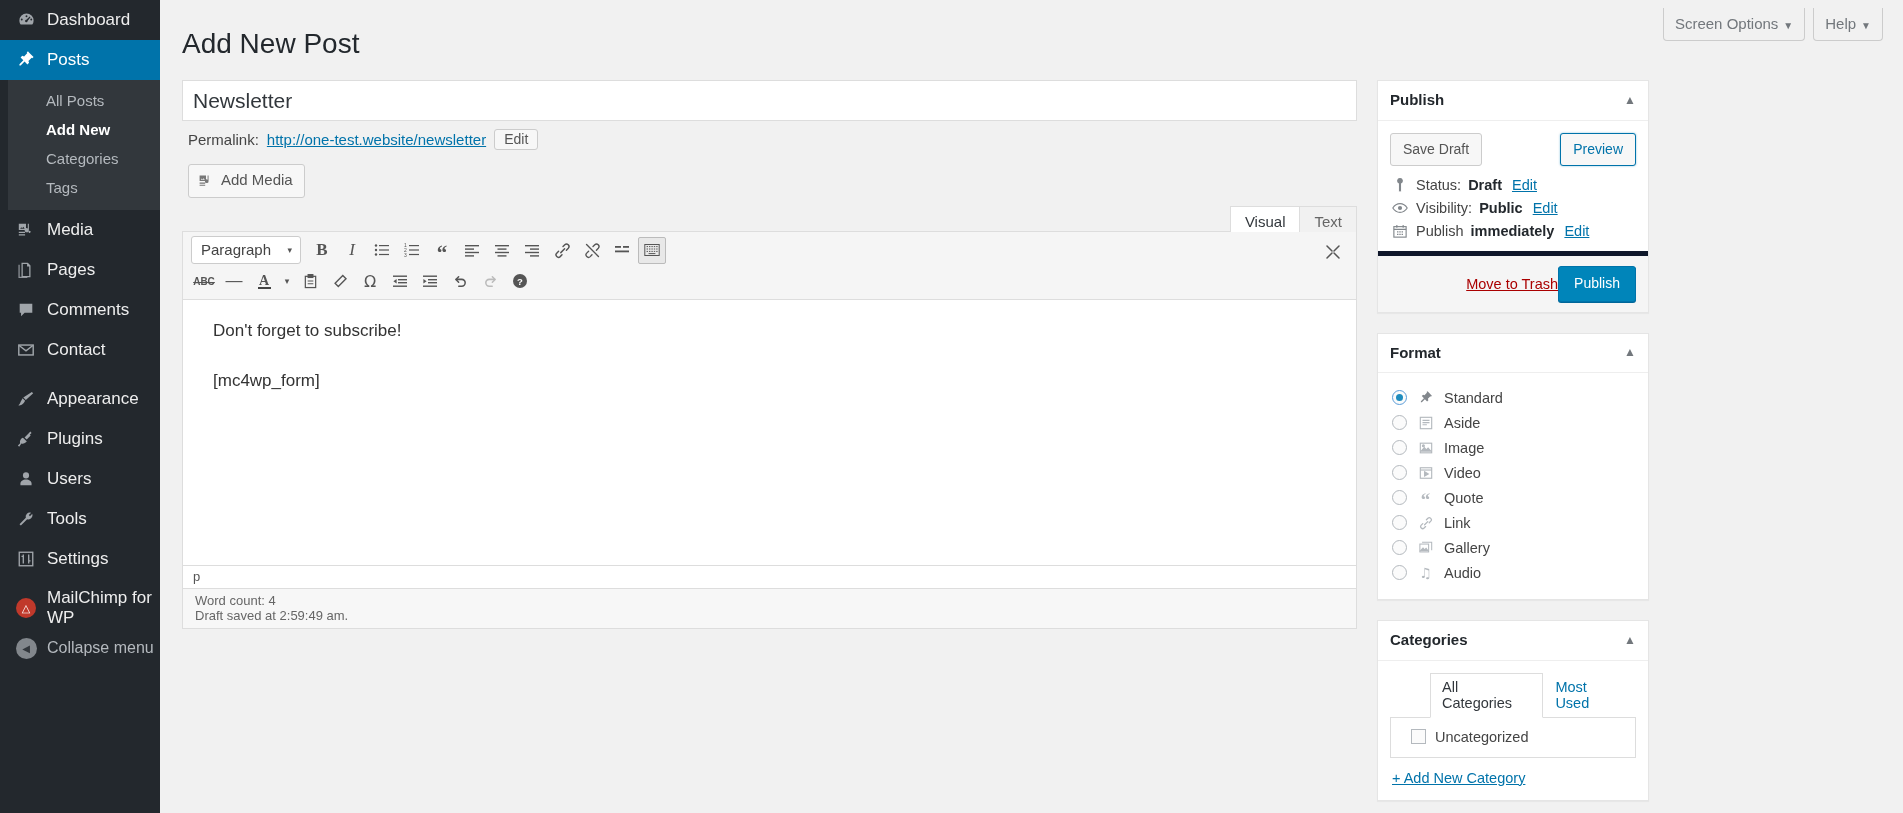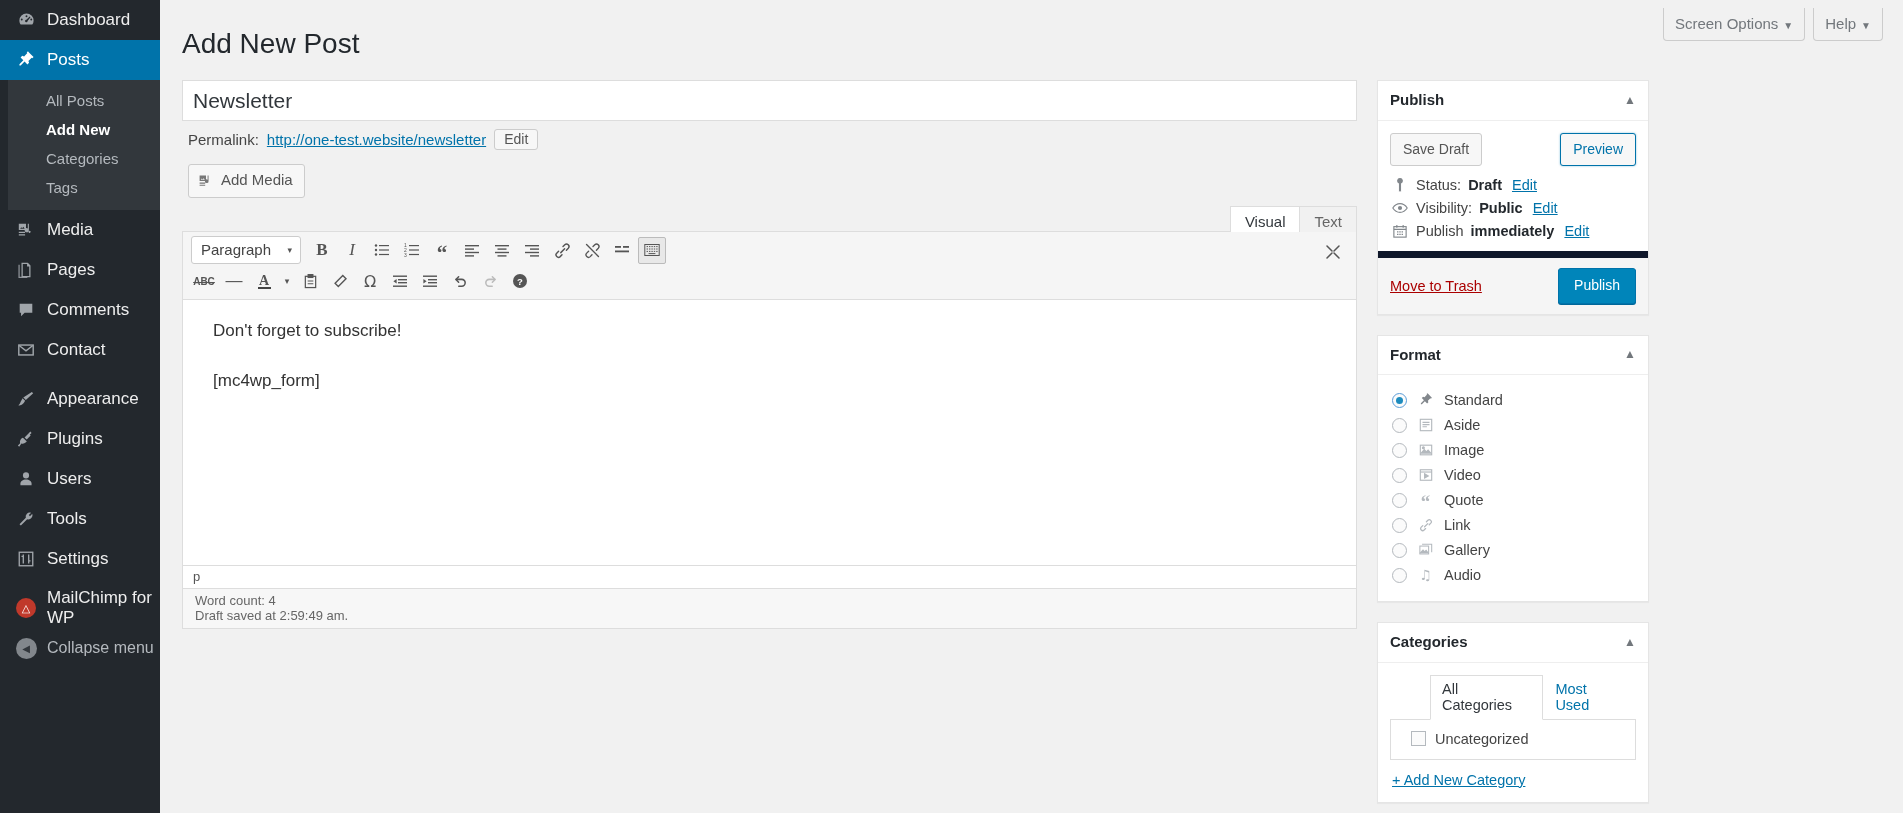--- a/index.html
+++ b/index.html
@@ -149,33 +149,33 @@
   }
   .button.preview{ border-color:#0073aa; color:#0073aa; box-shadow:0 0 2px rgba(30,140,190,.6); background:#f7f7f7;}
   .misc-pub{
     display:flex; align-items:center; gap:7px;
     padding:7px 0 0 1px; font-size:14.5px; color:#444;
   }
   .misc-pub .ic{ width:18px; color:#82878c; display:flex; justify-content:center; font-size:14px;}
   .misc-pub b{ font-weight:bold; color:#23282d; }
   .misc-pub a{ color:#0073aa; text-decoration:underline; margin-left:3px; }
   #major-publishing-actions{
-    display:flex; justify-content:space-between; align-items:center;
-    border-top:7px solid #0f172a; background:#f5f5f5; padding:10px 12px;
+    display:flex; justify-content:flex-end; align-items:center;
+    border-top:5px solid #0f172a; background:#f5f5f5; padding:10px 12px;
   }
   .submitdelete{ color:#a00; text-decoration:underline; font-size:14.5px; cursor:pointer; }
   .button-primary{
     background:#0085ba; border:1px solid #0073aa; border-radius:3px;
     color:#fff; font-size:14px; padding:5px 15px 6px; cursor:pointer;
     box-shadow:0 1px 0 #006799; line-height:1.6;
     font-family:"Liberation Sans", sans-serif;
   }
   
   .post-format-list{ list-style:none; margin:0; padding:2px 0 2px; }
-  .post-format-list li{ display:flex; align-items:flex-end; gap:10px; padding:4px 2px; font-size:14.5px; color:#444; }
+  .post-format-list li{ display:flex; align-items:center; gap:10px; padding:4px 2px; font-size:14.5px; color:#444; }
   .radio{
     width:15px; height:15px; border-radius:50%; border:1px solid #b4b9be;
     background:#fbfbfb; flex:none; position:relative; cursor:pointer;
   }
   .radio.checked{ border-color:#5b9dd9; }
   .radio.checked::after{
     content:""; position:absolute; left:3px; top:3px; width:7px; height:7px;
     border-radius:50%; background:#1e8cbe;
   }
   .fmt-ico{ width:17px; height:17px; display:flex; align-items:center; justify-content:center; color:#b4b9be; font-size:14px; flex:none;}

